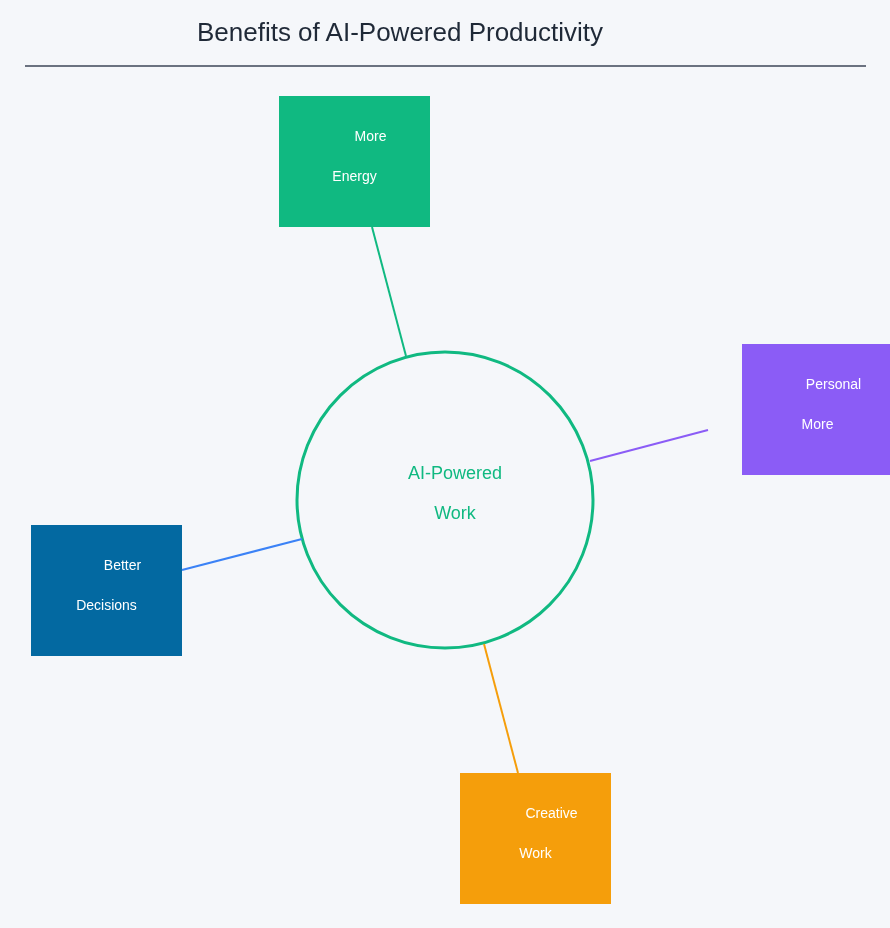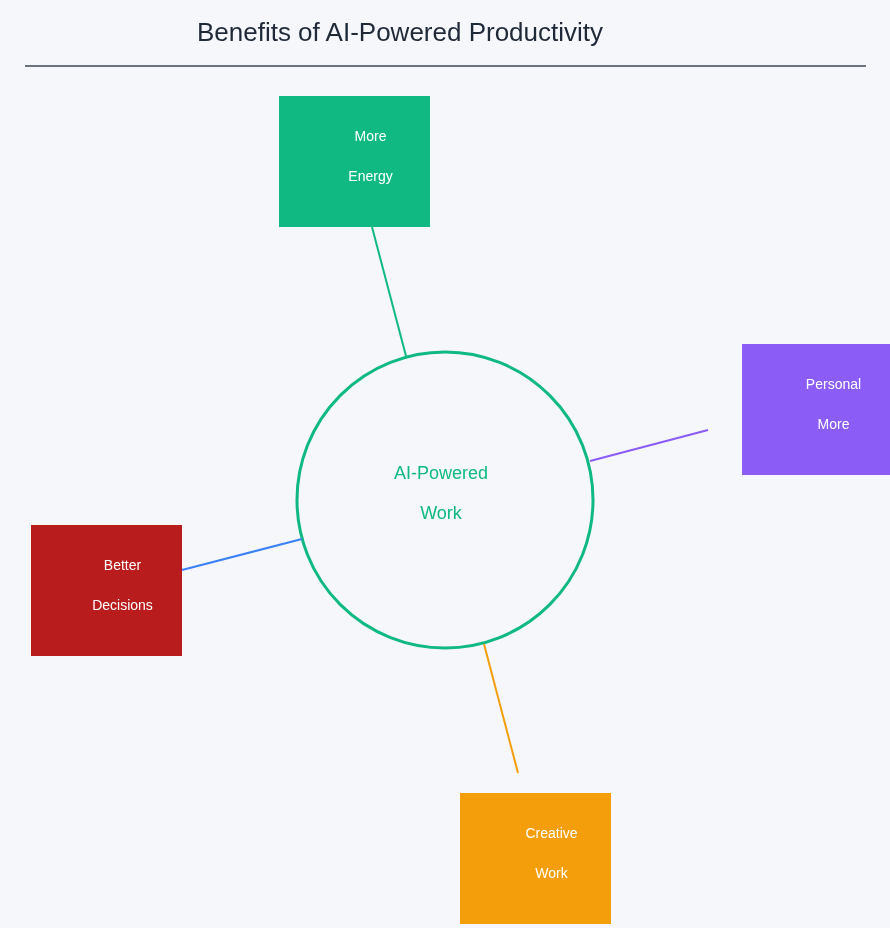--- a/index.html
+++ b/index.html
@@ -2,22 +2,22 @@
 <html><head>
 <meta charset="utf-8">
 <style>
   html, body { margin: 0; padding: 0; }
   body { width: 890px; height: 928px; background: #f5f7fa; position: relative; overflow: hidden; font-family: "Liberation Sans", sans-serif; }
   .title { position: absolute; left: 0; top: 17px; width: 800px; text-align: center; font-size: 26px; color: #1f2937; }
   .rule { position: absolute; left: 25px; top: 65px; width: 841px; height: 2px; background: #6b7280; }
   svg.diagram { position: absolute; left: 0; top: 0; }
   .box { position: absolute; width: 151px; height: 131px; color: #ffffff; font-size: 14px; text-align: center; }
   .box .l1 { position: absolute; left: 16px; width: 100%; top: 32px; }
-  .box .l2 { position: absolute; left: 16px; width: 100%; top: 72px; }
-  .hub { position: absolute; left: 293px; top: 352px; width: 296px; height: 296px; color: #10b981; font-size: 18px; text-align: center; }
+  .box .l2 { position: absolute; left: 0; width: 100%; top: 72px; }
+  .hub { position: absolute; left: 307px; top: 352px; width: 296px; height: 296px; color: #10b981; font-size: 18px; text-align: center; }
   .hub .l1 { position: absolute; left: 0; width: 100%; top: 111px; }
   .hub .l2 { position: absolute; left: 0; width: 100%; top: 151px; }
   .lines { position: absolute; left: 0; top: 0; pointer-events: none; }
 </style>
 </head>
 <body>
 
 <div class="title">Benefits of AI-Powered Productivity</div>
 <div class="rule"></div>
 
@@ -33,26 +33,26 @@
 <div class="box" style="left:279px; top:96px; background:#10b981;">
   <div class="l1">More</div>
   <div class="l2">Energy</div>
 </div>
 
 <div class="box" style="left:708px; top:344px; background:#8b5cf6;margin-left:34px;">
   <div class="l1">Personal</div>
   <div class="l2">More</div>
 </div>
 
-<div class="box" style="left:31px; top:525px; background:#b91c1c;">
+<div class="box" style="left:31px; top:525px; background:#0369a1;">
   <div class="l1">Better</div>
   <div class="l2">Decisions</div>
 </div>
 
-<div class="box" style="left:460px; top:773px; background:#f59e0b;margin-top:20px;">
+<div class="box" style="left:460px; top:773px; background:#f59e0b;">
   <div class="l1">Creative</div>
   <div class="l2">Work</div>
 </div>
 
 <svg class="lines" width="890" height="928">
   <line x1="406" y1="356" x2="372" y2="227" stroke="#10b981" stroke-width="2"></line>
   <line x1="590" y1="461" x2="708" y2="430" stroke="#8b5cf6" stroke-width="2"></line>
   <line x1="302" y1="539" x2="182" y2="570" stroke="#3b82f6" stroke-width="2"></line>
   <line x1="484" y1="644" x2="518" y2="773" stroke="#f59e0b" stroke-width="2"></line>
 </svg>

